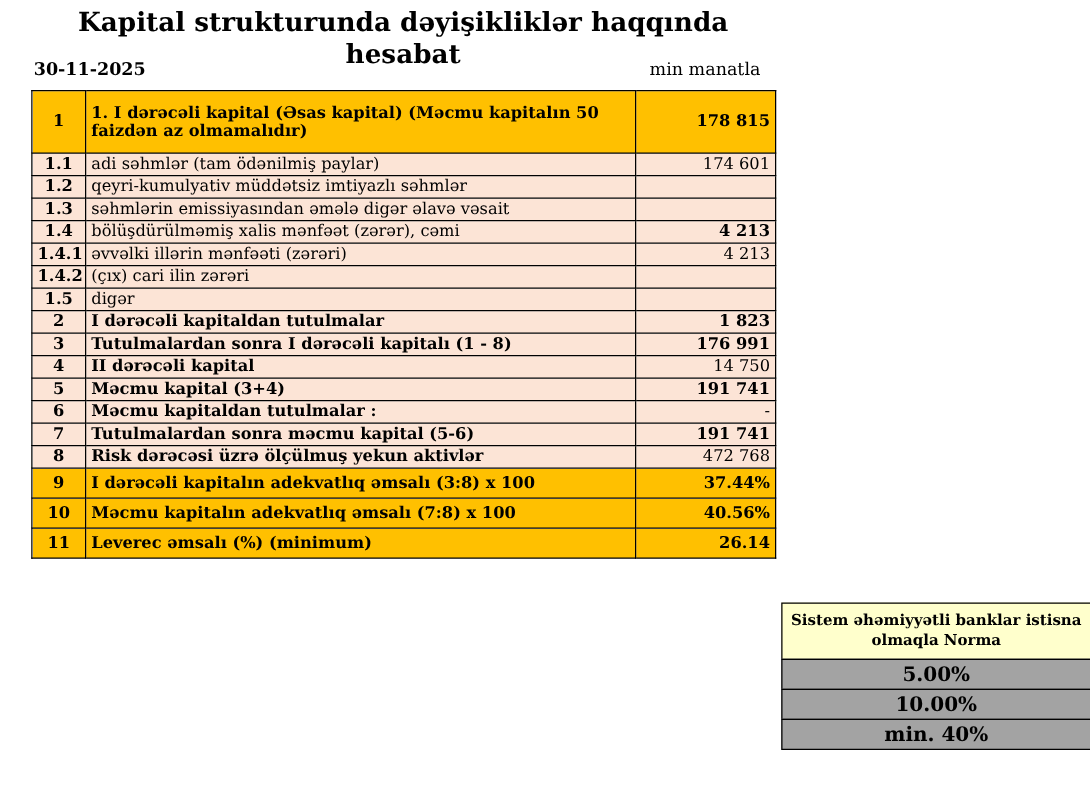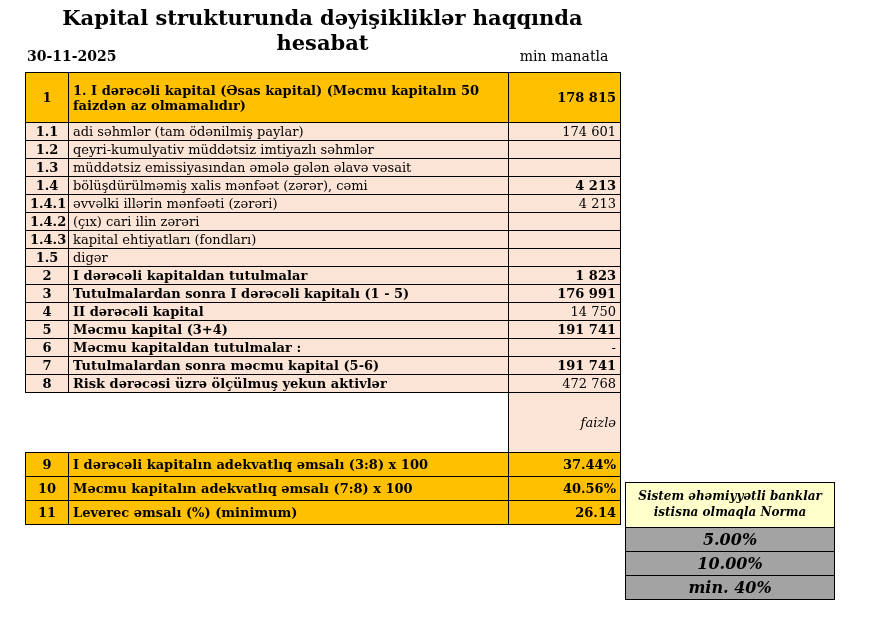--- a/index.html
+++ b/index.html
@@ -26,21 +26,21 @@
   tr.r-tall   { height:50px; }
   tr.r-percent{ height:60px; }
   tr.r-ratio  { height:24px; }
 
   tr.bg-orange td { background:#FFC000; }
   tr.bg-peach  td { background:#FCE4D6; }
 
   tr.r-percent td.blank { border:none; background:#fff; }
   td.percent-cell { background:#FCE4D6; font-style:italic; text-align:right; font-size:13px; }
 
-  .norma-col { position:absolute; left:625px; top:482px; width:210px;font-style:italic; }
+  .norma-col { position:absolute; left:625px; top:482px; width:248px; }
   .norma-header { border:1px solid #000; background:#FFFFCC; height:46px;
                   display:flex; align-items:center; justify-content:center;
                   text-align:center; font-weight:bold; font-size:12px;
                   line-height:1.3; padding:0 4px; }
   .norma-cell { border:1px solid #000; background:#a3a3a3; height:25px; margin-top:-1px;
                 display:flex; align-items:center; justify-content:center;
                 font-weight:bold; font-size:16px; }
 </style>
 </head>
 <body>
@@ -67,56 +67,51 @@
           <td class="c-label">adi səhmlər (tam ödənilmiş paylar)</td>
           <td class="c-value">174 601</td>
         </tr>
         <tr class="r-data bg-peach">
           <td class="c-num">1.2</td>
           <td class="c-label">qeyri-kumulyativ müddətsiz imtiyazlı səhmlər</td>
           <td class="c-value"></td>
         </tr>
         <tr class="r-data bg-peach">
           <td class="c-num">1.3</td>
-          <td class="c-label">müddətsiz emissiyasından əmələ gələn  əlavə vəsait</td>
+          <td class="c-label">səhmlərin emissiyasından əmələ digər  əlavə vəsait</td>
           <td class="c-value"></td>
         </tr>
         <tr class="r-data bg-peach">
           <td class="c-num">1.4</td>
           <td class="c-label">bölüşdürülməmiş xalis mənfəət (zərər), cəmi</td>
           <td class="c-value bold">4 213</td>
         </tr>
         <tr class="r-data bg-peach">
           <td class="c-num">1.4.1</td>
           <td class="c-label">əvvəlki illərin mənfəəti (zərəri)</td>
           <td class="c-value">4 213</td>
         </tr>
         <tr class="r-data bg-peach">
           <td class="c-num">1.4.2</td>
           <td class="c-label">(çıx) cari ilin zərəri</td>
           <td class="c-value"></td>
         </tr>
         <tr class="r-data bg-peach">
-          <td class="c-num">1.4.3</td>
-          <td class="c-label">kapital ehtiyatları (fondları)</td>
-          <td class="c-value"></td>
-        </tr>
-        <tr class="r-data bg-peach">
           <td class="c-num">1.5</td>
           <td class="c-label">digər</td>
           <td class="c-value"></td>
         </tr>
         <tr class="r-data bg-peach">
           <td class="c-num">2</td>
           <td class="c-label bold">I dərəcəli kapitaldan  tutulmalar</td>
           <td class="c-value bold">1 823</td>
         </tr>
         <tr class="r-data bg-peach">
           <td class="c-num">3</td>
-          <td class="c-label bold">Tutulmalardan  sonra I dərəcəli kapitalı (1 - 5)</td>
+          <td class="c-label bold">Tutulmalardan  sonra I dərəcəli kapitalı (1 - 8)</td>
           <td class="c-value bold">176 991</td>
         </tr>
         <tr class="r-data bg-peach">
           <td class="c-num">4</td>
           <td class="c-label bold">II dərəcəli  kapital</td>
           <td class="c-value">14 750</td>
         </tr>
         <tr class="r-data bg-peach">
           <td class="c-num">5</td>
           <td class="c-label bold">Məcmu kapital (3+4)</td>
@@ -129,24 +124,20 @@
         </tr>
         <tr class="r-data bg-peach">
           <td class="c-num">7</td>
           <td class="c-label bold">Tutulmalardan sonra məcmu kapital (5-6)</td>
           <td class="c-value bold">191 741</td>
         </tr>
         <tr class="r-data bg-peach">
           <td class="c-num">8</td>
           <td class="c-label bold">Risk dərəcəsi üzrə ölçülmuş  yekun aktivlər</td>
           <td class="c-value">472 768</td>
-        </tr>
-        <tr class="r-percent">
-          <td colspan="2" class="blank"></td>
-          <td class="percent-cell">faizlə</td>
         </tr>
         <tr class="r-ratio bg-orange">
           <td class="c-num">9</td>
           <td class="c-label bold">I dərəcəli  kapitalın  adekvatlıq əmsalı (3:8) x 100</td>
           <td class="c-value bold">37.44%</td>
         </tr>
         <tr class="r-ratio bg-orange">
           <td class="c-num">10</td>
           <td class="c-label bold">Məcmu kapitalın  adekvatlıq  əmsalı (7:8) x 100</td>
           <td class="c-value bold">40.56%</td>

